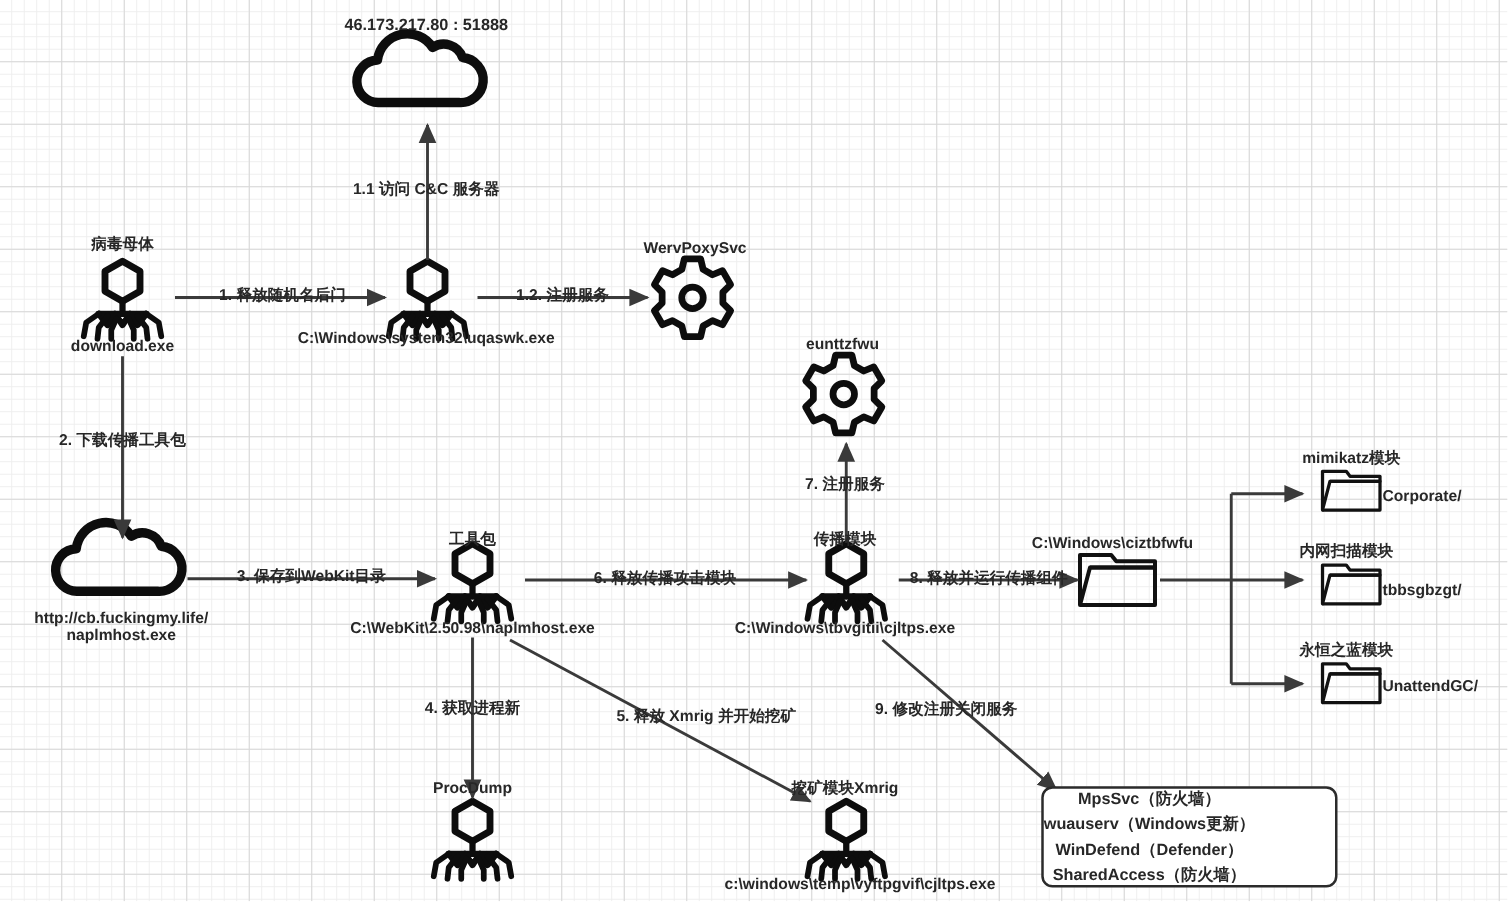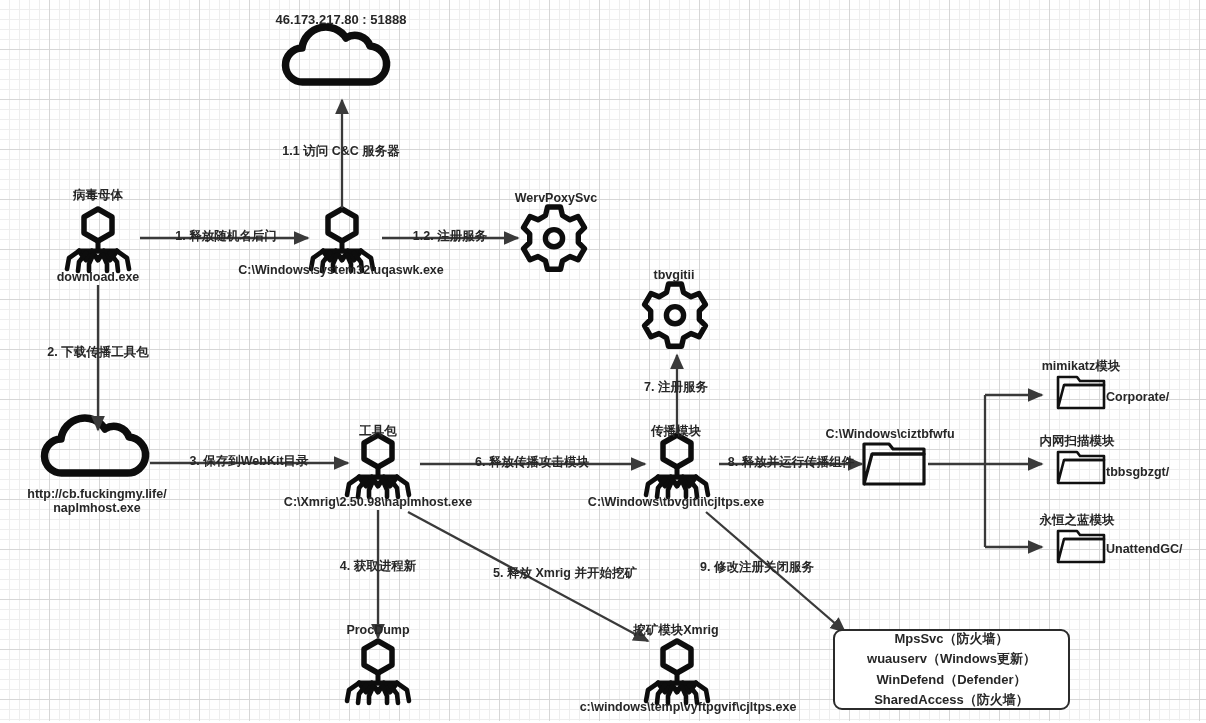--- a/index.html
+++ b/index.html
@@ -50,21 +50,20 @@
     position: absolute;
     left: 833px;
     top: 629px;
     width: 233px;
     height: 77px;
     border: 2px solid #2b2b2b;
     border-radius: 9px;
     background: #ffffff;
     display: flex;
     align-items: center;
-    justify-content: center;
   }
   .svc-box .t-box { position: static; }
 </style>
 </head>
 <body>
 
 <div id="canvas">
 
   <svg id="vectors" viewBox="0 0 1206 723">
     <defs>
@@ -161,27 +160,27 @@
 
   <div class="lbl c t-ip" style="left:341px; top:12px;">46.173.217.80 : 51888</div>
 
   <div class="lbl c t-node" style="left:98px; top:188px;">病毒母体</div>
   <div class="lbl c t-path" style="left:98px; top:270px;">download.exe</div>
 
   <div class="lbl c t-path" style="left:341px; top:263px;">C:\Windows\system32\uqaswk.exe</div>
 
   <div class="lbl c t-node" style="left:556px; top:191px;">WervPoxySvc</div>
 
-  <div class="lbl c t-node" style="left:674px; top:268px;">tbvgitii</div>
+  <div class="lbl c t-node" style="left:674px; top:268px;">eunttzfwu</div>
 
   <div class="lbl c t-path" style="left:97px; top:487px;">http://cb.fuckingmy.life/</div>
   <div class="lbl c t-path" style="left:97px; top:501px;">naplmhost.exe</div>
 
   <div class="lbl c t-node" style="left:378px; top:424px;">工具包</div>
-  <div class="lbl c t-path" style="left:378px; top:495px;">C:\Xmrig\2.50.98\naplmhost.exe</div>
+  <div class="lbl c t-path" style="left:378px; top:495px;">C:\WebKit\2.50.98\naplmhost.exe</div>
 
   <div class="lbl c t-node" style="left:676px; top:424px;">传播模块</div>
   <div class="lbl c t-path" style="left:676px; top:495px;">C:\Windows\tbvgitii\cjltps.exe</div>
 
   <div class="lbl c t-node" style="left:378px; top:623px;">ProcDump</div>
 
   <div class="lbl c t-node" style="left:676px; top:623px;">挖矿模块Xmrig</div>
   <div class="lbl c t-path" style="left:688px; top:700px;">c:\windows\temp\vyftpgvif\cjltps.exe</div>
 
   <div class="lbl c t-path" style="left:890px; top:427px;">C:\Windows\ciztbfwfu</div>

